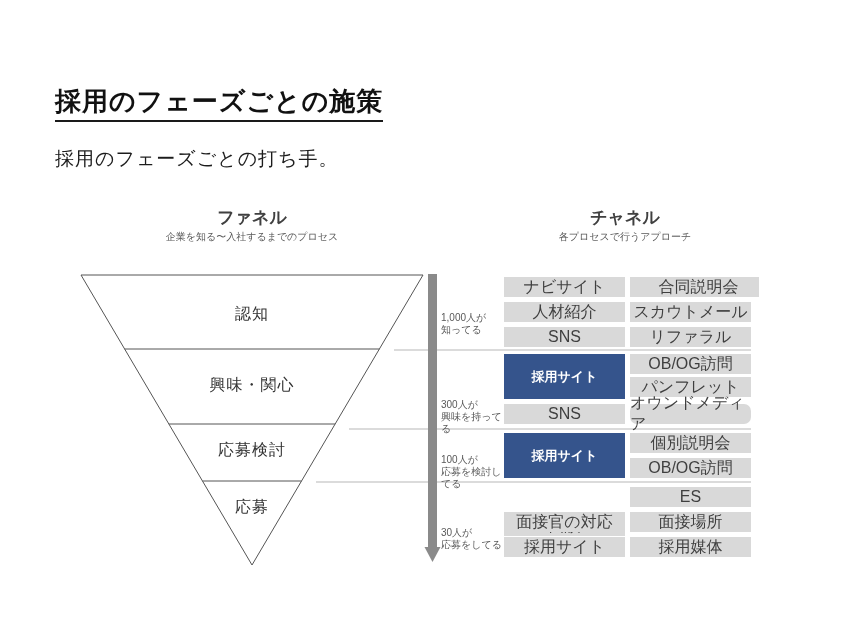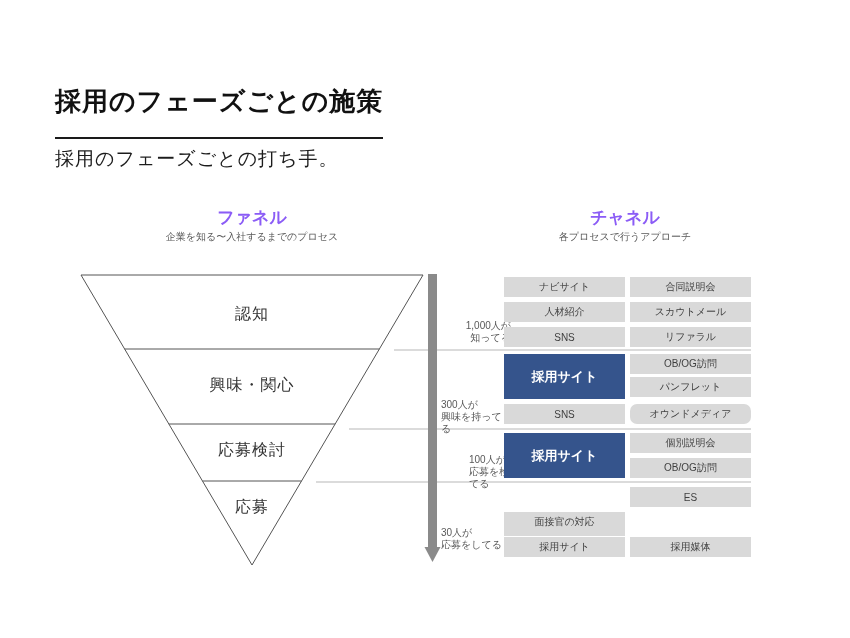--- a/index.html
+++ b/index.html
@@ -9,31 +9,31 @@
     height: 638px;
     background: #ffffff;
     font-family: "Liberation Sans", "DejaVu Sans", sans-serif;
     overflow: hidden;
   }
   .abs { position: absolute; }
 
   .title {
     left: 55px; top: 84px;
     font-size: 26px; font-weight: bold; color: #111111;
-    border-bottom: 2px solid #1a1a1a; padding-bottom: 18px;
+    border-bottom: 2px solid #1a1a1a; padding-bottom: 1px;
     letter-spacing: 1px;
   }
   .subtitle {
     left: 55px; top: 146px;
     font-size: 19px; color: #1c1c1c; letter-spacing: 1px;
   }
 
   .col-heading {
     width: 280px; text-align: center;
-    font-size: 17px; font-weight: bold; color: #8b5cf6;
+    font-size: 17px; font-weight: bold; color: #404040;
     top: 206px;
   }
   .col-subheading {
     width: 280px; text-align: center;
     font-size: 10px; color: #595959;
     top: 230px;
   }
   .funnel-head  { left: 112px; }
   .channel-head { left: 485px; }
 
@@ -44,21 +44,21 @@
 
   .milestone {
     left: 441px; width: 70px;
     font-size: 10px; line-height: 12px; color: #595959;
   }
 
   .cell {
     width: 121px; height: 20px;
     background: #d9d9d9;
     display: flex; align-items: center; justify-content: center;
-    font-size: 10px; color: #3f3f3f;
+    font-size: 16px; color: #3f3f3f;
   }
   .cell.col-left  { left: 504px; }
   .cell.col-right { left: 630px; }
   .cell.highlight {
     height: 45px;
     background: #35548c;
     color: #ffffff; font-weight: bold; font-size: 13px;
   }
 
   svg { display: block; }
@@ -92,53 +92,54 @@
       <rect x="428" y="274" width="9" height="274" fill="#8a8a8a"></rect>
       <polygon points="424.5,547 440.5,547 432.5,562" fill="#8a8a8a"></polygon>
     </g>
   </svg>
 
   <div class="abs stage-label" style="top:304px;">認知</div>
   <div class="abs stage-label" style="top:375px;">興味・関心</div>
   <div class="abs stage-label" style="top:440px;">応募検討</div>
   <div class="abs stage-label" style="top:497px;">応募</div>
 
-  <div class="abs milestone" style="top:320px;text-align:right;">
+  <div class="abs milestone" style="top:312px;">
     <div>1,000人が</div>
     <div>知ってる</div>
   </div>
   <div class="abs milestone" style="top:399px;">
     <div>300人が</div>
     <div>興味を持ってる</div>
   </div>
-  <div class="abs milestone" style="top:454px;margin-left:28px;">
+  <div class="abs milestone" style="top:454px;">
     <div>100人が</div>
     <div>応募を検討してる</div>
   </div>
   <div class="abs milestone" style="top:527px;">
     <div>30人が</div>
     <div>応募をしてる</div>
   </div>
 
   <div class="abs cell col-left" style="top:277px;">ナビサイト</div>
-  <div class="abs cell col-right" style="top:277px;">合同説明会</div>
+  <div class="abs cell col-right" style="top:277px;padding-left:8px;">合同説明会</div>
   <div class="abs cell col-left" style="top:302px;">人材紹介</div>
   <div class="abs cell col-right" style="top:302px;">スカウトメール</div>
   <div class="abs cell col-left" style="top:327px;">SNS</div>
   <div class="abs cell col-right" style="top:327px;">リファラル</div>
 
   <div class="abs cell col-left highlight" style="top:354px;">採用サイト</div>
   <div class="abs cell col-right" style="top:354px;">OB/OG訪問</div>
   <div class="abs cell col-right" style="top:377px;">パンフレット</div>
   <div class="abs cell col-left" style="top:404px;">SNS</div>
   <div class="abs cell col-right" style="top:404px;border-radius:7px;">オウンドメディア</div>
 
   <div class="abs cell col-left highlight" style="top:433px;">採用サイト</div>
   <div class="abs cell col-right" style="top:433px;font-family:Liberation Mono, monospace;">個別説明会</div>
   <div class="abs cell col-right" style="top:458px;">OB/OG訪問</div>
 
   <div class="abs cell col-left" style="top:516px;">面談</div>
   <div class="abs cell col-right" style="top:487px;text-align:right;">ES</div>
   <div class="abs cell col-left" style="top:512px;">面接官の対応</div>
+  <div class="abs cell col-right" style="top:512px;">面接場所</div>
   <div class="abs cell col-left" style="top:537px;">採用サイト</div>
   <div class="abs cell col-right" style="top:537px;">採用媒体</div>
 
 </div>
 
 </body></html>

